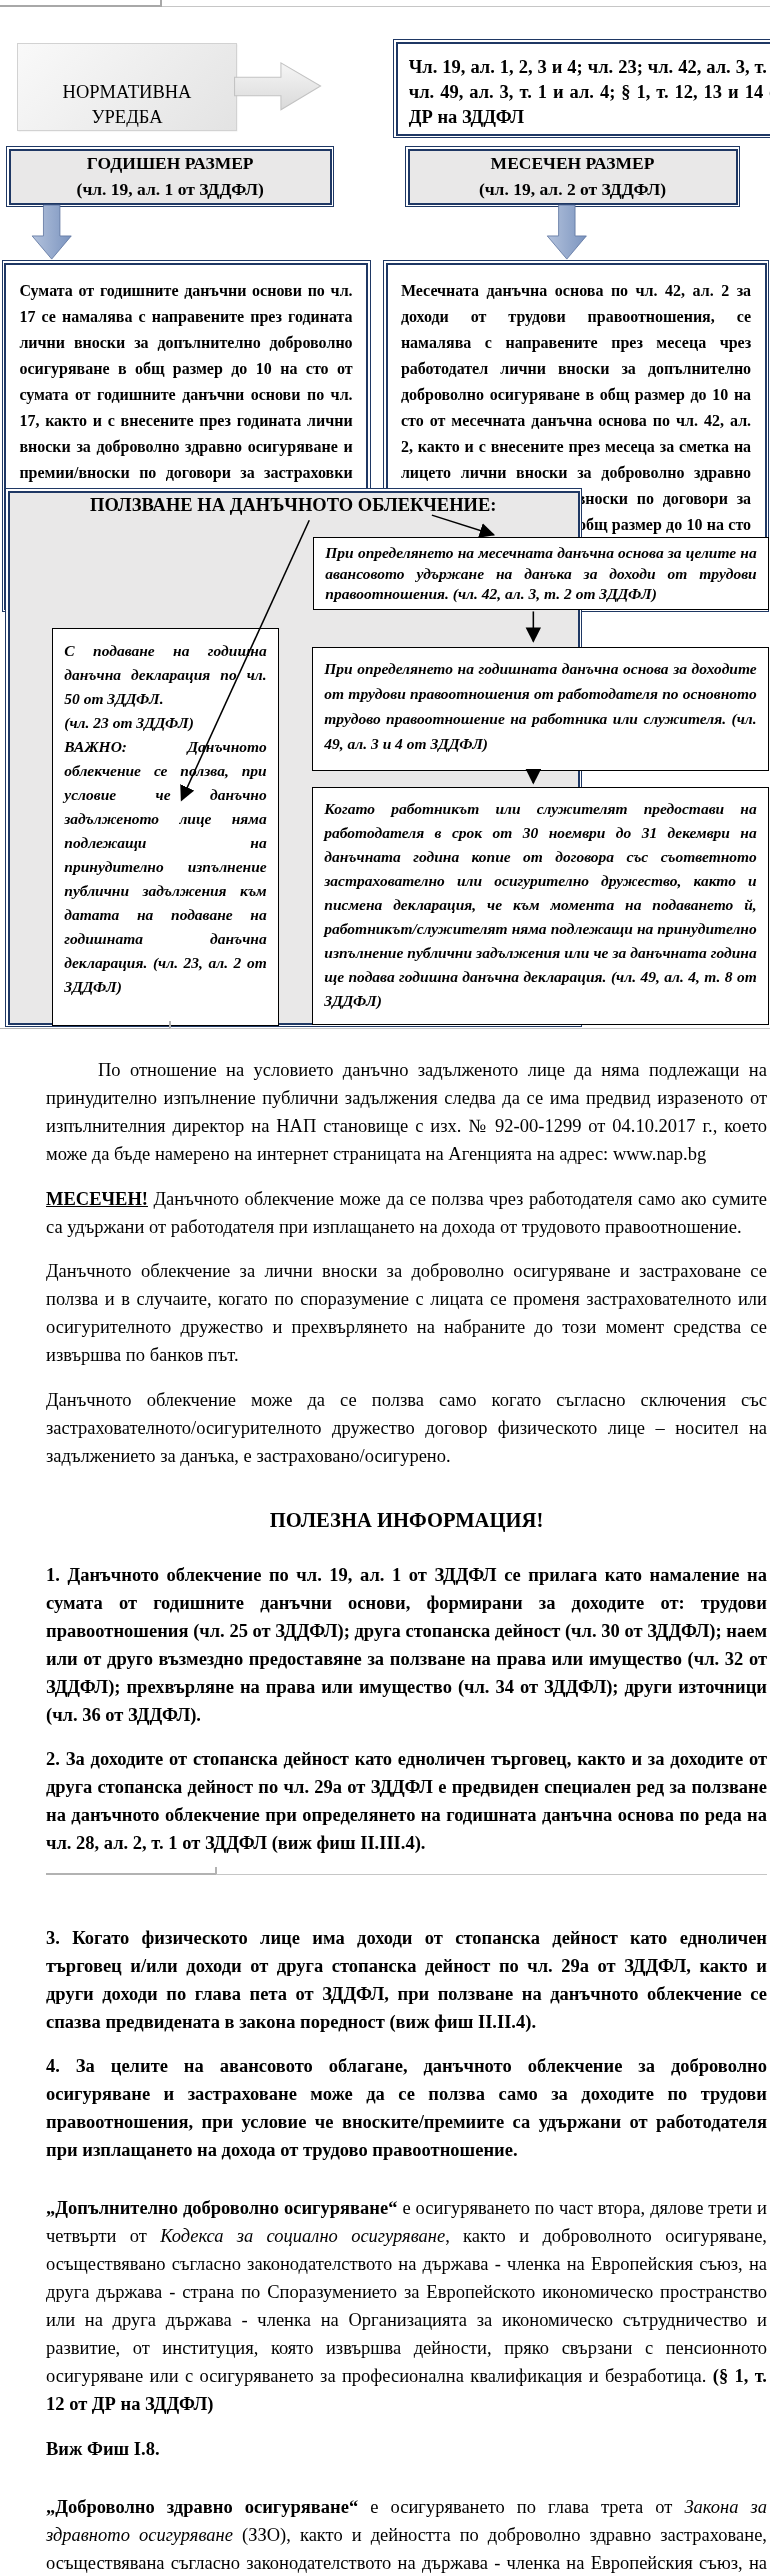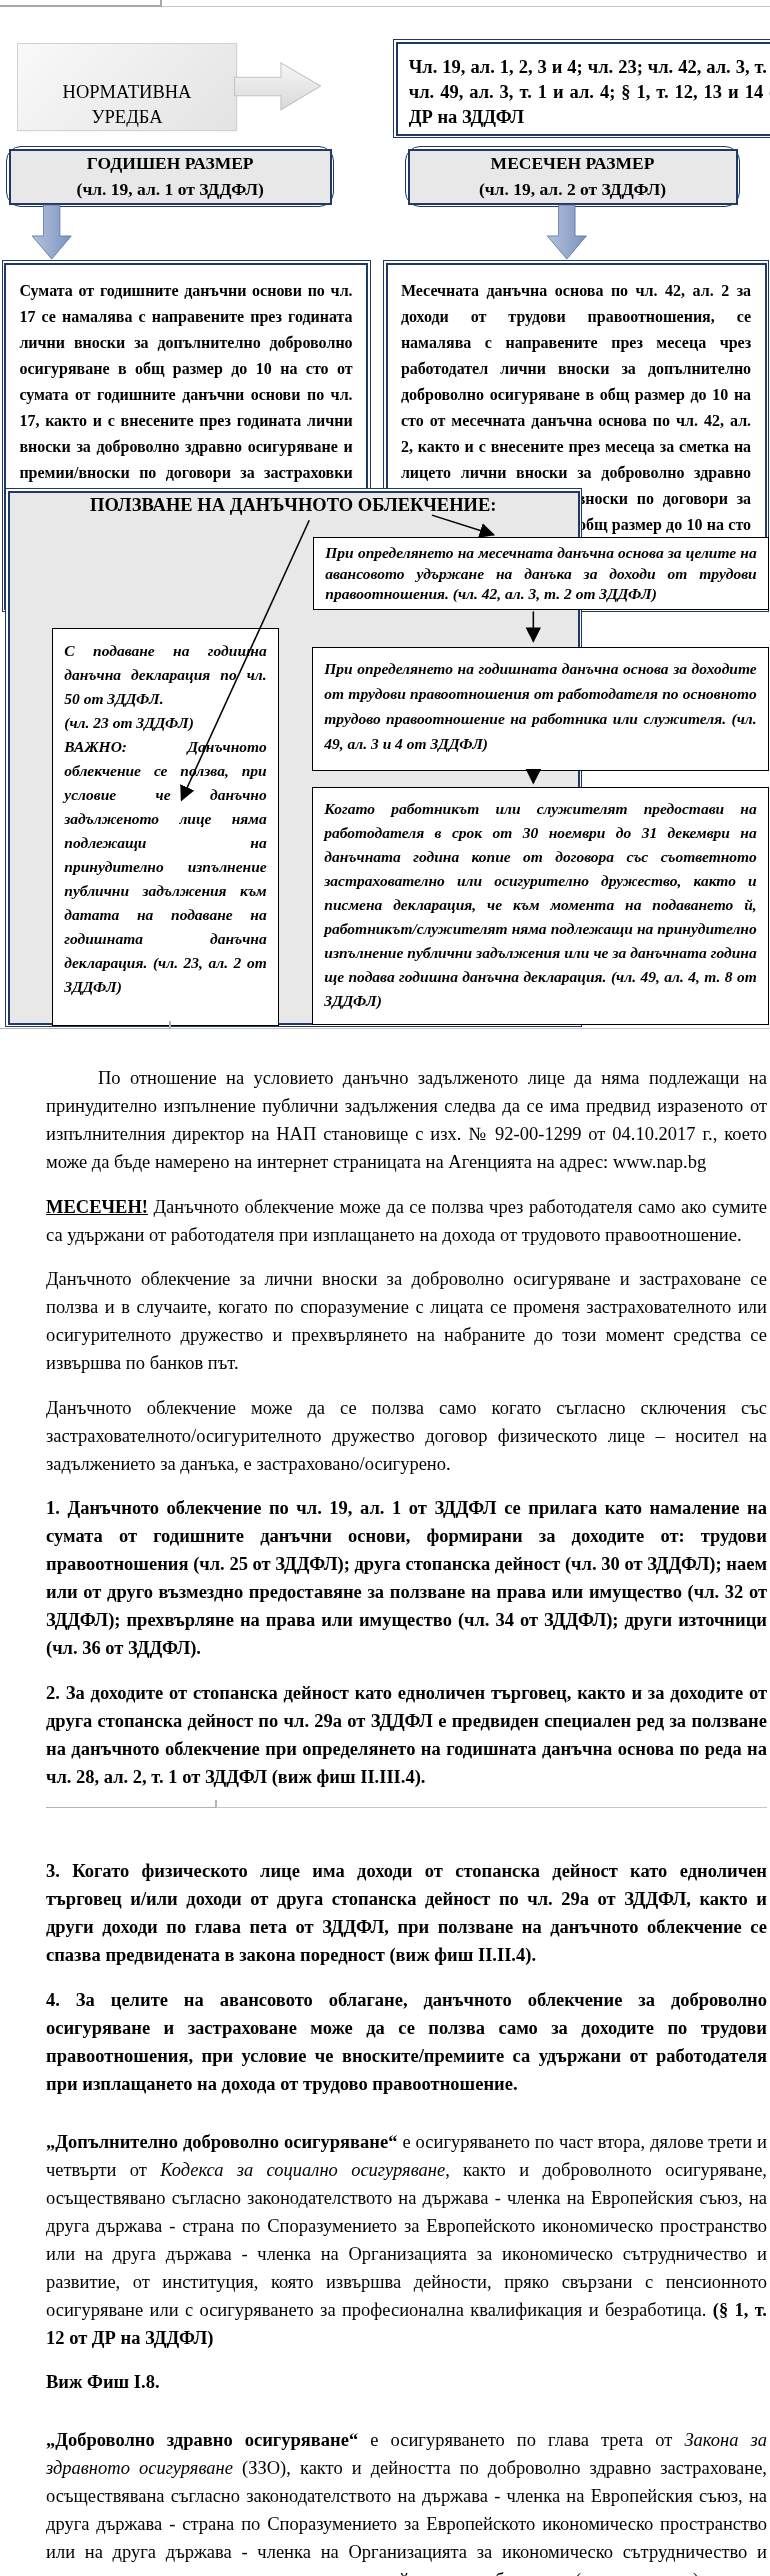--- a/index.html
+++ b/index.html
@@ -32,21 +32,21 @@
     border:0.5px solid #d2d2d2;box-shadow:0.5px 0.5px 1.5px rgba(0,0,0,.12);
     display:flex;align-items:flex-end;justify-content:center;
     font-size:18.5px;line-height:1.35;text-align:center;white-space:pre-line;
   }
   .dbox{position:absolute;border:1.5px solid var(--navy);padding:1.5px;box-sizing:border-box;background:#fff;}
   .dbox-in{border:2.1px solid var(--navy);width:100%;height:100%;box-sizing:border-box;
     display:flex;align-items:center;justify-content:center;flex-direction:column;}
   .law-box{left:393px;top:39px;width:410px;height:99px;}
   .law-box .dbox-in{padding:3.1px 11.3px;align-items:flex-start;justify-content:center;
     font-weight:bold;font-size:18.5px;line-height:1.35;text-align:justify;display:block;padding-top:11.3px;}
-  .head-box{height:61px;border-radius:15px;}
+  .head-box{height:61px;}
   .head-box .dbox-in{background:var(--gray-fill);font-weight:bold;font-size:17.5px;line-height:1.45;text-align:center;}
   .annual-head{left:6.2px;top:146px;width:328px;}
   .monthly-head{left:405px;top:146px;width:335px;}
   .big-text{font-weight:bold;font-size:16px;line-height:26px;text-align:justify;}
   .year-box{left:1.5px;top:260px;width:369px;height:352px;}
   .year-box .dbox-in,.month-box .dbox-in{display:block;padding:13.4px 13.4px;}
   .month-box{left:383px;top:260px;width:386px;height:352px;}
   .usage-box{left:5.2px;top:488px;width:577px;height:539px;}
   .usage-box .dbox-in{background:var(--gray-fill);}
   .usage-title{position:absolute;left:90px;top:495px;width:443px;font-weight:bold;font-size:18.5px;}
@@ -58,21 +58,21 @@
   .employer-box{left:312px;top:787px;width:457px;height:238px;padding:9.3px 11.3px;font-size:15.5px;line-height:24px;}
   .hdr-svg{position:absolute;left:0;top:0;width:771px;height:1056px;pointer-events:none;}
   .hdr-pb{position:absolute;left:0;top:1028px;width:771px;}
   .hdr-pb .ln{position:absolute;left:0;top:0;width:100%;height:1px;background:var(--line-gray);}
   .hdr-pb .ln2{position:absolute;left:0;top:-0.5px;width:170px;height:1.5px;background:#B2B2B2;}
   .hdr-pb .tk{position:absolute;left:169px;top:-6.7px;width:1.5px;height:6.7px;background:#B2B2B2;}
   
   .body-flow{position:absolute;left:46px;top:1056px;width:721px;}
   .blk{margin:0 0 16.5px 0;font-size:18.5px;line-height:28px;text-align:justify;}
   .blk.heading{text-align:center;font-weight:bold;font-size:20.6px;margin:36px 0 27px 0;}
-  .blk.indent{text-indent:52px;margin-top:8px;}
+  .blk.indent{text-indent:52px;}
   .sp-loose{margin-top:30px;}
   .b{font-weight:bold;}
   .i{font-style:italic;}
   .u{text-decoration:underline;}
 </style>
 </head>
 <body>
 
 <div class="page">
 
@@ -166,20 +166,21 @@
       <div class="ln2"></div>
       <div class="tk"></div>
     </div>
   </div>
 
   <div class="body-flow">
       <p class="blk paragraph indent"><span>По отношение на условието данъчно задълженото лице да няма подлежащи на принудително изпълнение публични задължения следва да се има предвид изразеното от изпълнителния директор на НАП становище с изх. № 92-00-1299 от 04.10.2017 г., което може да бъде намерено на интернет страницата на Агенцията на адрес: www.nap.bg</span></p>
       <p class="blk paragraph"><span class="b u">МЕСЕЧЕН!</span><span> Данъчното облекчение може да се ползва чрез работодателя само ако сумите са удържани от работодателя при изплащането на дохода от трудовото правоотношение.</span></p>
       <p class="blk paragraph"><span>Данъчното облекчение за лични вноски за доброволно осигуряване и застраховане се ползва и в случаите, когато по споразумение с лицата се променя застрахователното или осигурителното дружество и прехвърлянето на набраните до този момент средства се извършва по банков път.</span></p>
       <p class="blk paragraph"><span>Данъчното облекчение може да се ползва само когато съгласно сключения със застрахователното/осигурителното дружество договор физическото лице – носител на задължението за данъка, е застраховано/осигурено.</span></p>
+      <p class="blk heading"><span class="b">ПОЛЕЗНА ИНФОРМАЦИЯ!</span></p>
       <p class="blk paragraph"><span class="b">1. Данъчното облекчение по чл. 19, ал. 1 от ЗДДФЛ се прилага като намаление на сумата от годишните данъчни основи, формирани за доходите от: трудови правоотношения (чл. 25 от ЗДДФЛ); друга стопанска дейност (чл. 30 от ЗДДФЛ); наем или от друго възмездно предоставяне за ползване на права или имущество (чл. 32 от ЗДДФЛ); прехвърляне на права или имущество (чл. 34 от ЗДДФЛ); други източници (чл. 36 от ЗДДФЛ).</span></p>
       <p class="blk paragraph"><span class="b">2. За доходите от стопанска дейност като едноличен търговец, както и за доходите от друга стопанска дейност по чл. 29а от ЗДДФЛ е предвиден специален ред за ползване на данъчното облекчение при определянето на годишната данъчна основа по реда на чл. 28, ал. 2, т. 1 от ЗДДФЛ (виж фиш II.III.4).</span></p>
       <div class="pagebreak"></div>
       <p class="blk paragraph"><span class="b">3. Когато физическото лице има доходи от стопанска дейност като едноличен търговец и/или доходи от друга стопанска дейност по чл. 29а от ЗДДФЛ, както и други доходи по глава пета от ЗДДФЛ, при ползване на данъчното облекчение се спазва предвидената в закона поредност (виж фиш II.II.4).</span></p>
       <p class="blk paragraph"><span class="b">4. За целите на авансовото облагане, данъчното облекчение за доброволно осигуряване и застраховане може да се ползва само за доходите по трудови правоотношения, при условие че вноските/премиите са удържани от работодателя при изплащането на дохода от трудово правоотношение.</span></p>
       <p class="blk paragraph sp-loose"><span class="b">„Допълнително доброволно осигуряване“</span><span> е осигуряването по част втора, дялове трети и четвърти от </span><span class="i">Кодекса за социално осигуряване</span><span>, както и доброволното осигуряване, осъществявано съгласно законодателството на държава - членка на Европейския съюз, на друга държава - страна по Споразумението за Европейското икономическо пространство или на друга държава - членка на Организацията за икономическо сътрудничество и развитие, от институция, която извършва дейности, пряко свързани с пенсионното осигуряване или с осигуряването за професионална квалификация и безработица. </span><span class="b">(§ 1, т. 12 от ДР на ЗДДФЛ)</span></p>
       <p class="blk paragraph"><span class="b">Виж Фиш I.8.</span></p>
       <p class="blk paragraph sp-loose"><span class="b">„Доброволно здравно осигуряване“</span><span> е осигуряването по глава трета от </span><span class="i">Закона за здравното осигуряване</span><span> (ЗЗО), както и дейността по доброволно здравно застраховане, осъществявана съгласно законодателството на държава - членка на Европейския съюз, на друга държава - страна по Споразумението за Европейското икономическо пространство или на друга държава - членка на Организацията за икономическо сътрудничество и развитие, от институция, която извършва дейност по доброволно (допълнително) здравно застраховане. </span></p>
     </div>
 

